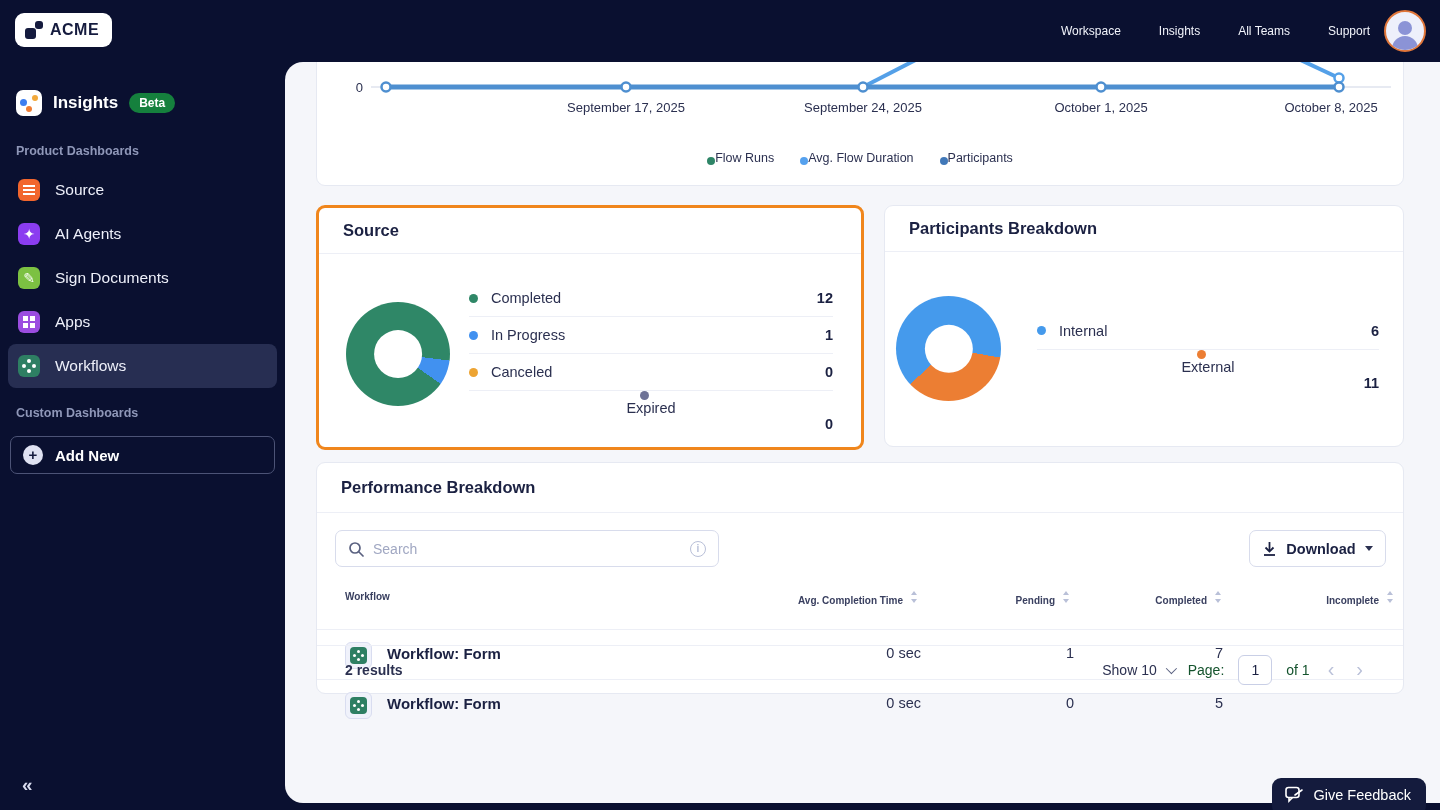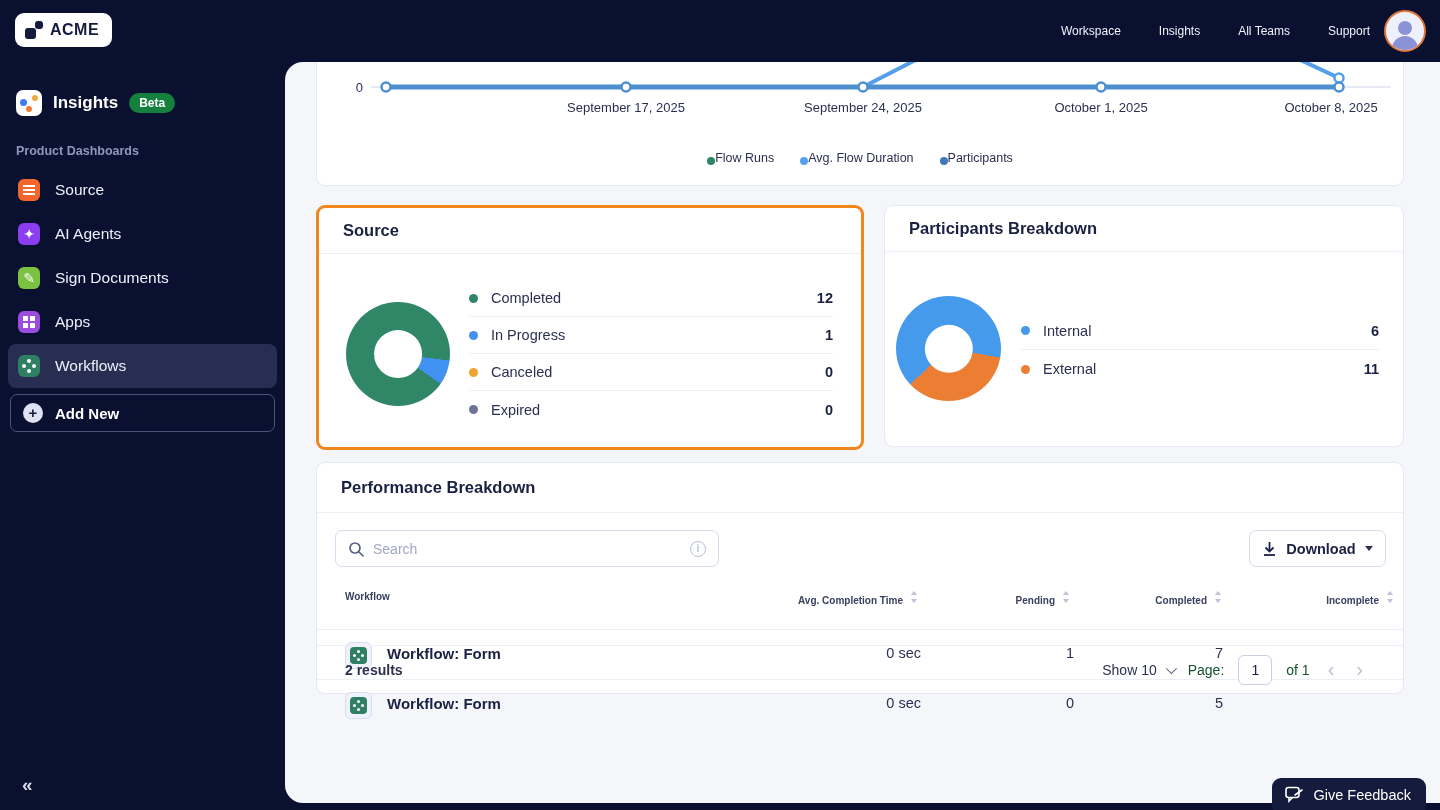--- a/index.html
+++ b/index.html
@@ -78,21 +78,21 @@
   .legend .lbl { font-size:12.5px; color:#2b3050; }
 
   
   .source-card { left:31px; top:143px; width:548px; height:245px; border:3px solid #f0861c; }
   .part-card { left:599px; top:143px; width:520px; height:242px; }
   .donut { position:absolute; border-radius:50%; }
   .donut::after { content:""; position:absolute; left:50%; top:50%; width:46%; height:46%;
                   transform:translate(-50%,-50%); border-radius:50%; background:#ffffff; }
   .stat-list { position:absolute; }
   .stat-row { display:flex; align-items:center; border-bottom:1px solid #edeff6; }
-  .stat-row:last-child { border-bottom:none; }
+  .stat-row:last-child { border-bottom:none;flex-direction:column; }
   .stat-row .dot { width:9px; height:9px; border-radius:50%; margin-right:13px; flex:none; }
   .stat-row .lbl { font-size:14.5px; color:#2b3050; }
   .stat-row .val { margin-left:auto; font-size:14.5px; font-weight:700; color:#1b2142; }
 
   
   .perf-card { left:31px; top:400px; width:1088px; height:232px; }
   .perf-head { height:50px; display:flex; align-items:center; padding:0 24px; border-bottom:1px solid #edeff6; }
   .search-box { position:absolute; left:18px; top:67px; width:384px; height:37px; border:1px solid #d8dcec;
                 border-radius:7px; background:#fff; display:flex; align-items:center; padding:0 12px; gap:9px; }
   .search-box input { border:none; outline:none; flex:1; font-size:14px; color:#2b3050;
@@ -187,20 +187,21 @@
       <span class="label">Sign Documents</span>
     </div>
     <div class="side-item">
       <span class="sicon apps"></span>
       <span class="label">Apps</span>
     </div>
     <div class="side-item active">
       <span class="sicon wf"></span>
       <span class="label">Workflows</span>
     </div>
+    <div class="side-section">Custom Dashboards</div>
     <div class="add-new">
       <span class="plus">+</span>
       <span class="txt">Add New</span>
     </div>
     <div class="collapse">«</div>
   </aside>
 
   <main class="panel">
 
     <section class="card chart-card">
@@ -264,21 +265,21 @@
           <span class="val">0</span>
         </div>
       </div>
     </section>
 
     <section class="card part-card">
       <div class="card-head">
         <span class="card-title">Participants Breakdown</span>
       </div>
       <div class="donut" style="left: 11px; top: 90px; width: 105px; height: 105px; background: conic-gradient(from 227deg, rgb(69, 154, 236) 0deg, rgb(69, 154, 236) 232.941deg, rgb(236, 126, 51) 232.941deg, rgb(236, 126, 51) 360deg);"></div>
-      <div class="stat-list" style="left:136px; right:24px; top:106px;">
+      <div class="stat-list" style="left:152px; right:24px; top:106px;">
         <div class="stat-row" style="height:38px">
           <span class="dot" style="background:#459aec"></span>
           <span class="lbl">Internal</span>
           <span class="val">6</span>
         </div>
         <div class="stat-row" style="height:38px">
           <span class="dot" style="background:#ec7e33"></span>
           <span class="lbl">External</span>
           <span class="val">11</span>
         </div>

